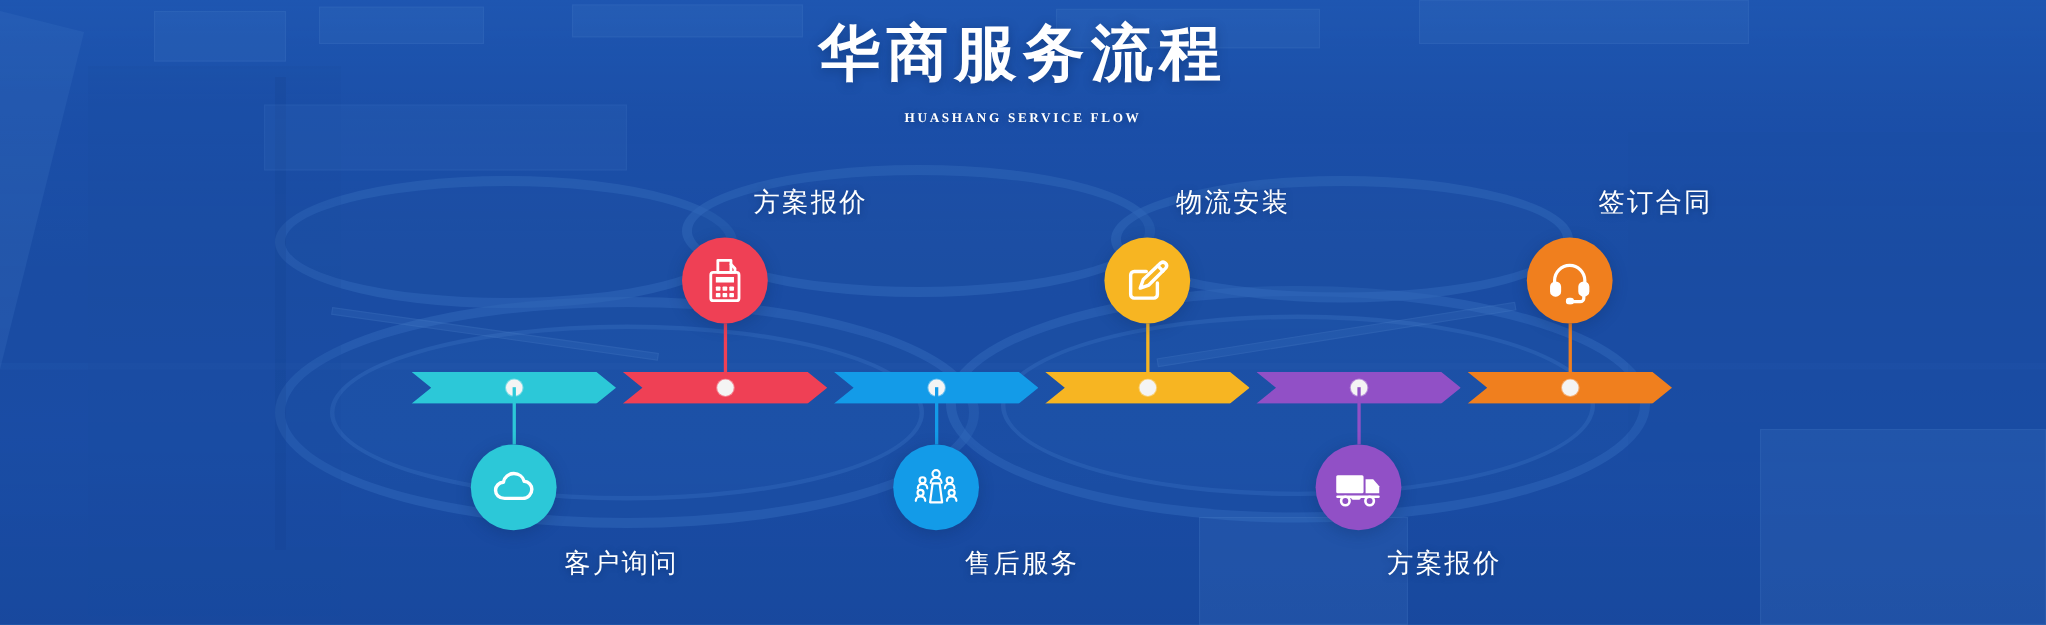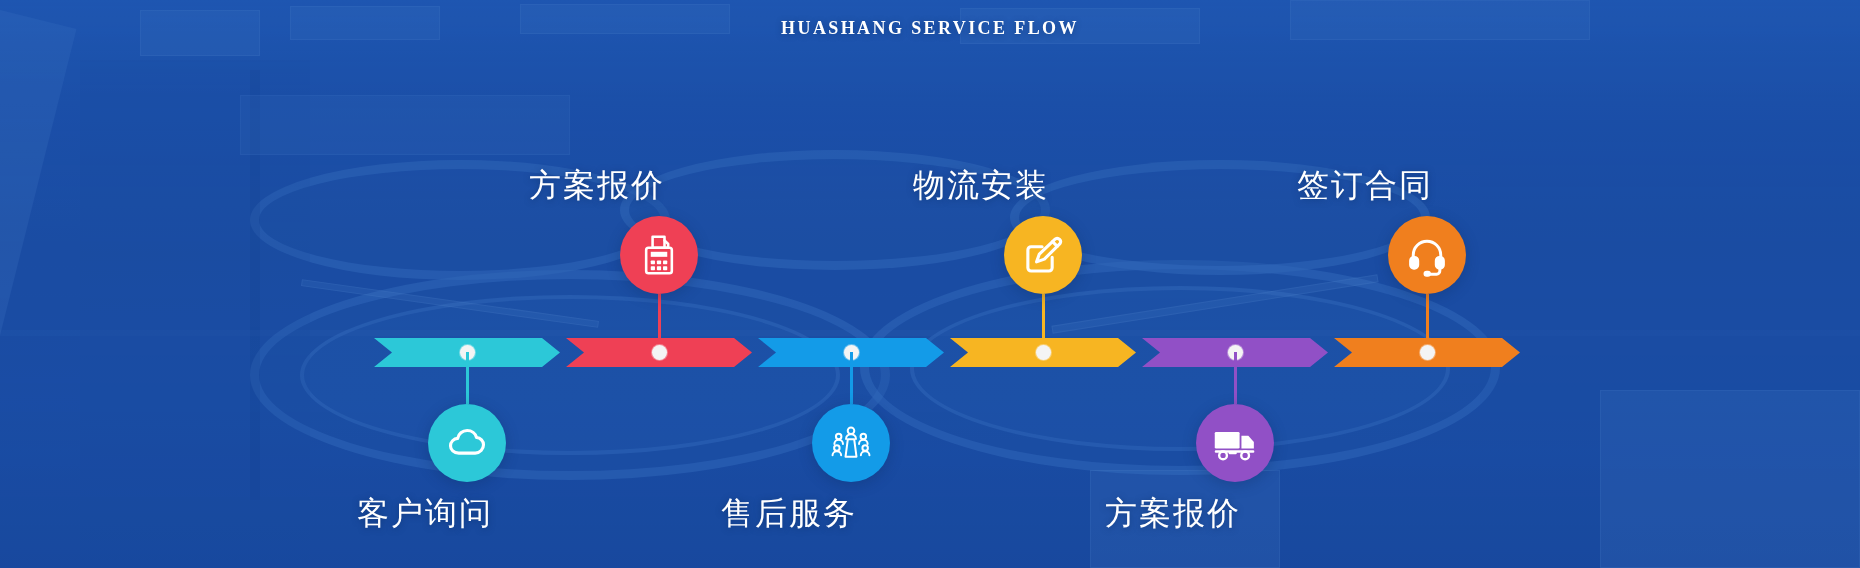--- a/index.html
+++ b/index.html
@@ -31,21 +31,21 @@
     mix-blend-mode:multiply; }
   #wash2 { position:absolute; inset:0; background:rgba(33,100,190,.30); }
 
   
   #heading { position:absolute; left:0; top:16px; width:100%; text-align:center; z-index:6; }
   #title {
     color:#ffffff; font-size:56px; line-height:64px; font-weight:700;
     letter-spacing:6px; text-shadow:0 2px 10px rgba(8,40,90,.45);
   }
   #subtitle {
-    margin-top:2px; color:#ffffff; font-weight:700; font-size:18px;
+    margin-top:20px; color:#ffffff; font-weight:700; font-size:12px;
     letter-spacing:2.4px; font-family:"Liberation Serif","DejaVu Serif",serif;
     text-shadow:0 1px 6px rgba(8,40,90,.45);
   }
 
   
   #flow { position:absolute; left:0; top:0; width:1860px; height:568px; z-index:5; }
 
   .seg { position:absolute; top:338px; height:29px; }
   .seg .body { position:absolute; inset:0; }
   .seg .dot {
@@ -55,22 +55,22 @@
 
   .stem { position:absolute; width:3px; z-index:4; }
 
   .node { position:absolute; z-index:7; }
   .bubble {
     position:absolute; border-radius:50%; display:flex; align-items:center; justify-content:center;
     box-shadow:0 3px 14px rgba(10,40,85,.28);
   }
   .bubble svg { display:block; }
   .caption {
-    position:absolute; width:260px; text-align:left; color:#ffffff;
-    font-size:32px; line-height:30px; letter-spacing:2px; white-space:nowrap;
+    position:absolute; width:260px; text-align:right; color:#ffffff;
+    font-size:24px; line-height:30px; letter-spacing:2px; white-space:nowrap;
     text-shadow:0 1px 6px rgba(8,40,90,.5);
   }
 </style>
 </head>
 <body>
 
 <div id="stage">
 
   <div id="bg">
     <div class="sky"></div>
@@ -102,20 +102,21 @@
     <div class="bldg" style="left:240px;top:95px;width:330px;height:60px;opacity:.7;"></div>
 
     <div class="bldg" style="left:1050px;top:300px;width:330px;height:8px;transform:rotate(-9deg);"></div>
     <div class="bldg" style="left:300px;top:300px;width:300px;height:7px;transform:rotate(8deg);"></div>
 
     <div id="wash"></div>
     <div id="wash2"></div>
   </div>
 
   <div id="heading">
+    <div id="title">华商服务流程</div>
     <div id="subtitle">HUASHANG SERVICE FLOW</div>
   </div>
 
   <div id="flow">
       <div class="stem" style="left: 465.5px; top: 352px; height: 52px; background: rgb(44, 200, 216);"></div>
       <div class="seg" style="left: 374px; width: 186px;">
         <div class="body" style="background: rgb(44, 200, 216); clip-path: polygon(0% 0%, calc(100% - 18px) 0%, 100% 50%, calc(100% - 18px) 100%, 0% 100%, 18px 50%);"></div>
         <div class="dot" style="background: rgb(244, 244, 244);"></div>
       </div>
       <div class="node">

